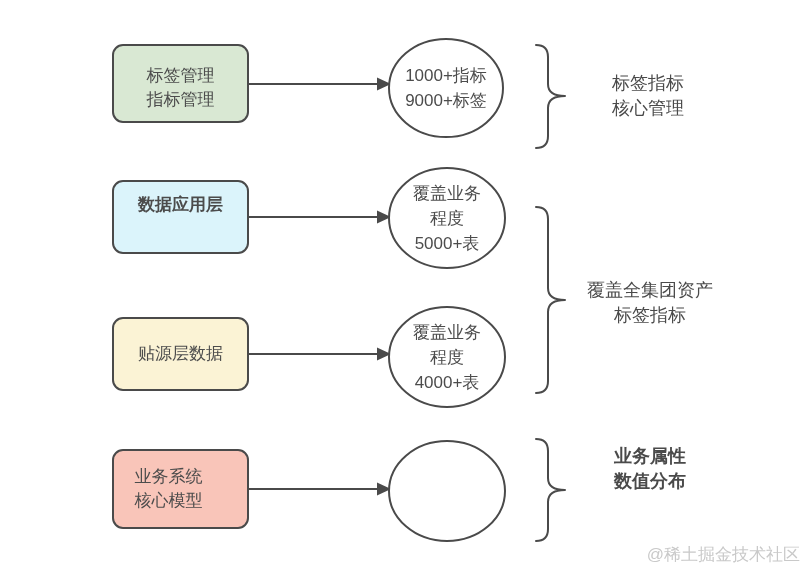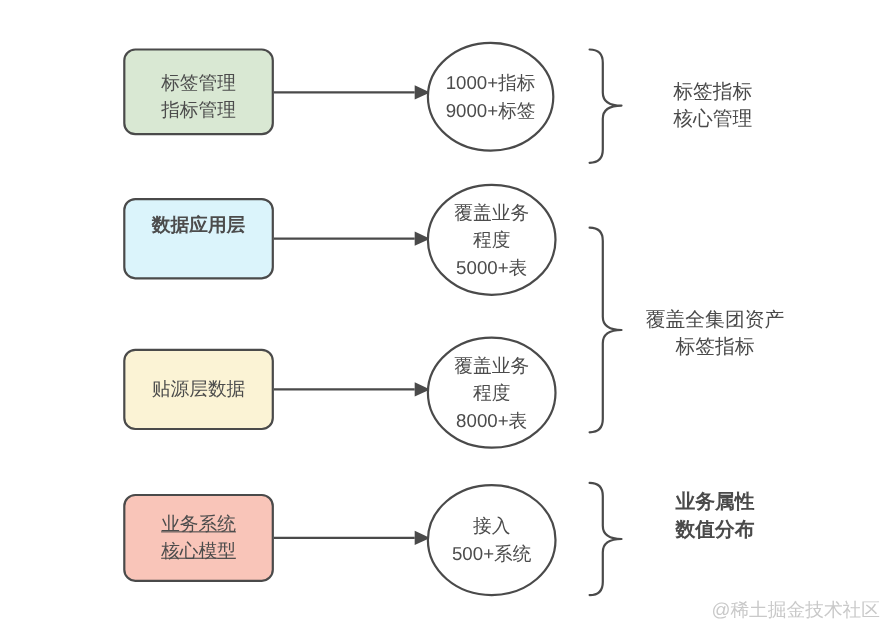--- a/index.html
+++ b/index.html
@@ -84,42 +84,38 @@
   <div class="txt box-txt" style="left:113px; top:45px; width:135px; height:86px;">
     <span>标签管理</span>
     <span>指标管理</span>
   </div>
   <div class="txt box-txt" style="left:113px; top:169px; width:135px; height:72px;font-weight:bold;">
     <span>数据应用层</span>
   </div>
   <div class="txt box-txt" style="left:113px; top:318px; width:135px; height:72px;">
     <span>贴源层数据</span>
   </div>
-  <div class="txt box-txt" style="left:113px; top:450px; width:135px; height:78px;text-decoration:underline;">
+  <div class="txt box-txt" style="left:101px; top:450px; width:135px; height:78px;">
     <span>业务系统</span>
     <span>核心模型</span>
   </div>
 
   <div class="txt ell-txt" style="left:389px; top:39px; width:114px; height:98px;text-align:center;">
     <span>1000+指标</span>
     <span>9000+标签</span>
   </div>
   <div class="txt ell-txt" style="left:389px; top:168px; width:116px; height:100px;">
     <span>覆盖业务</span>
     <span>程度</span>
     <span>5000+表</span>
   </div>
   <div class="txt ell-txt" style="left:389px; top:307px; width:116px; height:100px;">
     <span>覆盖业务</span>
     <span>程度</span>
-    <span>8000+表</span>
-  </div>
-  <div class="txt ell-txt" style="left:389px; top:441px; width:116px; height:100px;">
-    <span>接入</span>
-    <span>500+系统</span>
+    <span>4000+表</span>
   </div>
 
   <div class="txt brace-txt" style="left:553px; top:71px; width:190px; height:50px;">
     <span>标签指标</span>
     <span>核心管理</span>
   </div>
   <div class="txt brace-txt" style="left:555px; top:278px; width:190px; height:50px;">
     <span>覆盖全集团资产</span>
     <span>标签指标</span>
   </div>

